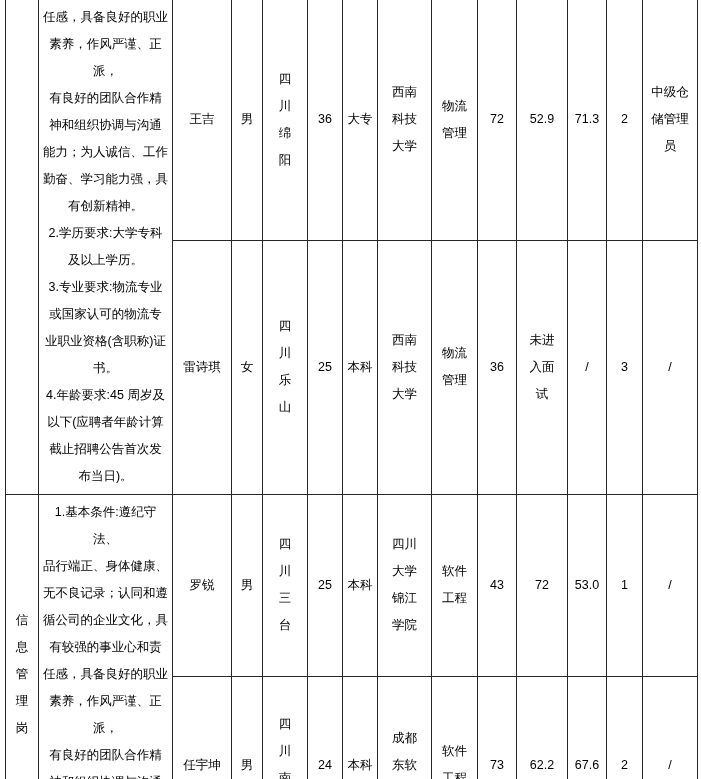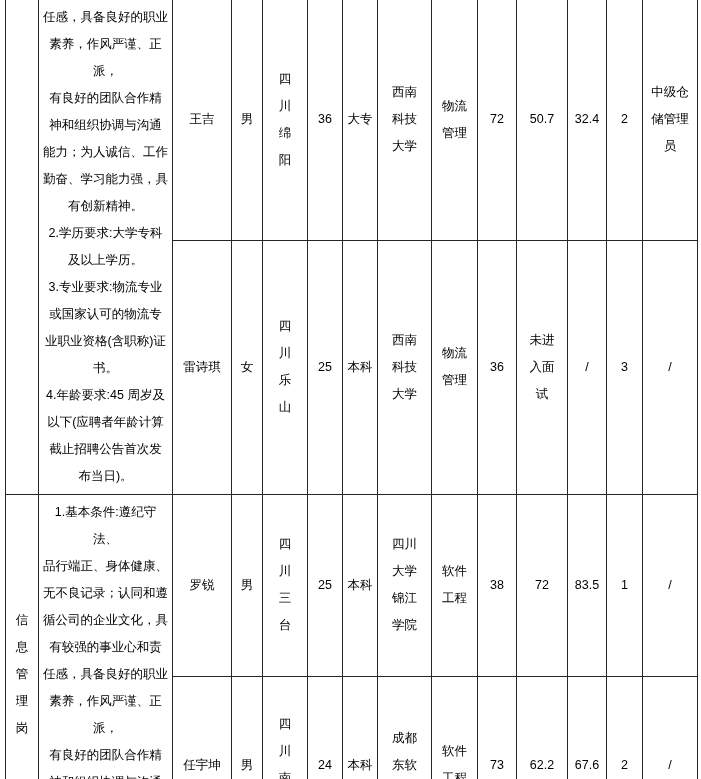--- a/index.html
+++ b/index.html
@@ -99,22 +99,22 @@
 绵
 阳</td>
       <td>36</td>
       <td>大专</td>
       <td>西南
 科技
 大学</td>
       <td>物流
 管理</td>
       <td>72</td>
-      <td>50.7</td>
-      <td>32.4</td>
+      <td>52.9</td>
+      <td>71.3</td>
       <td>2</td>
       <td>中级仓
 储管理
 员</td>
     </tr>
 
     <tr class="r2">
       <td>雷诗琪</td>
       <td>女</td>
       <td>四
@@ -161,23 +161,23 @@
 三
 台</td>
       <td>25</td>
       <td>本科</td>
       <td>四川
 大学
 锦江
 学院</td>
       <td>软件
 工程</td>
-      <td>38</td>
+      <td>43</td>
       <td>72</td>
-      <td>83.5</td>
+      <td>53.0</td>
       <td>1</td>
       <td>/</td>
     </tr>
 
     <tr class="r4">
       <td>任宇坤</td>
       <td>男</td>
       <td>四
 川
 南

